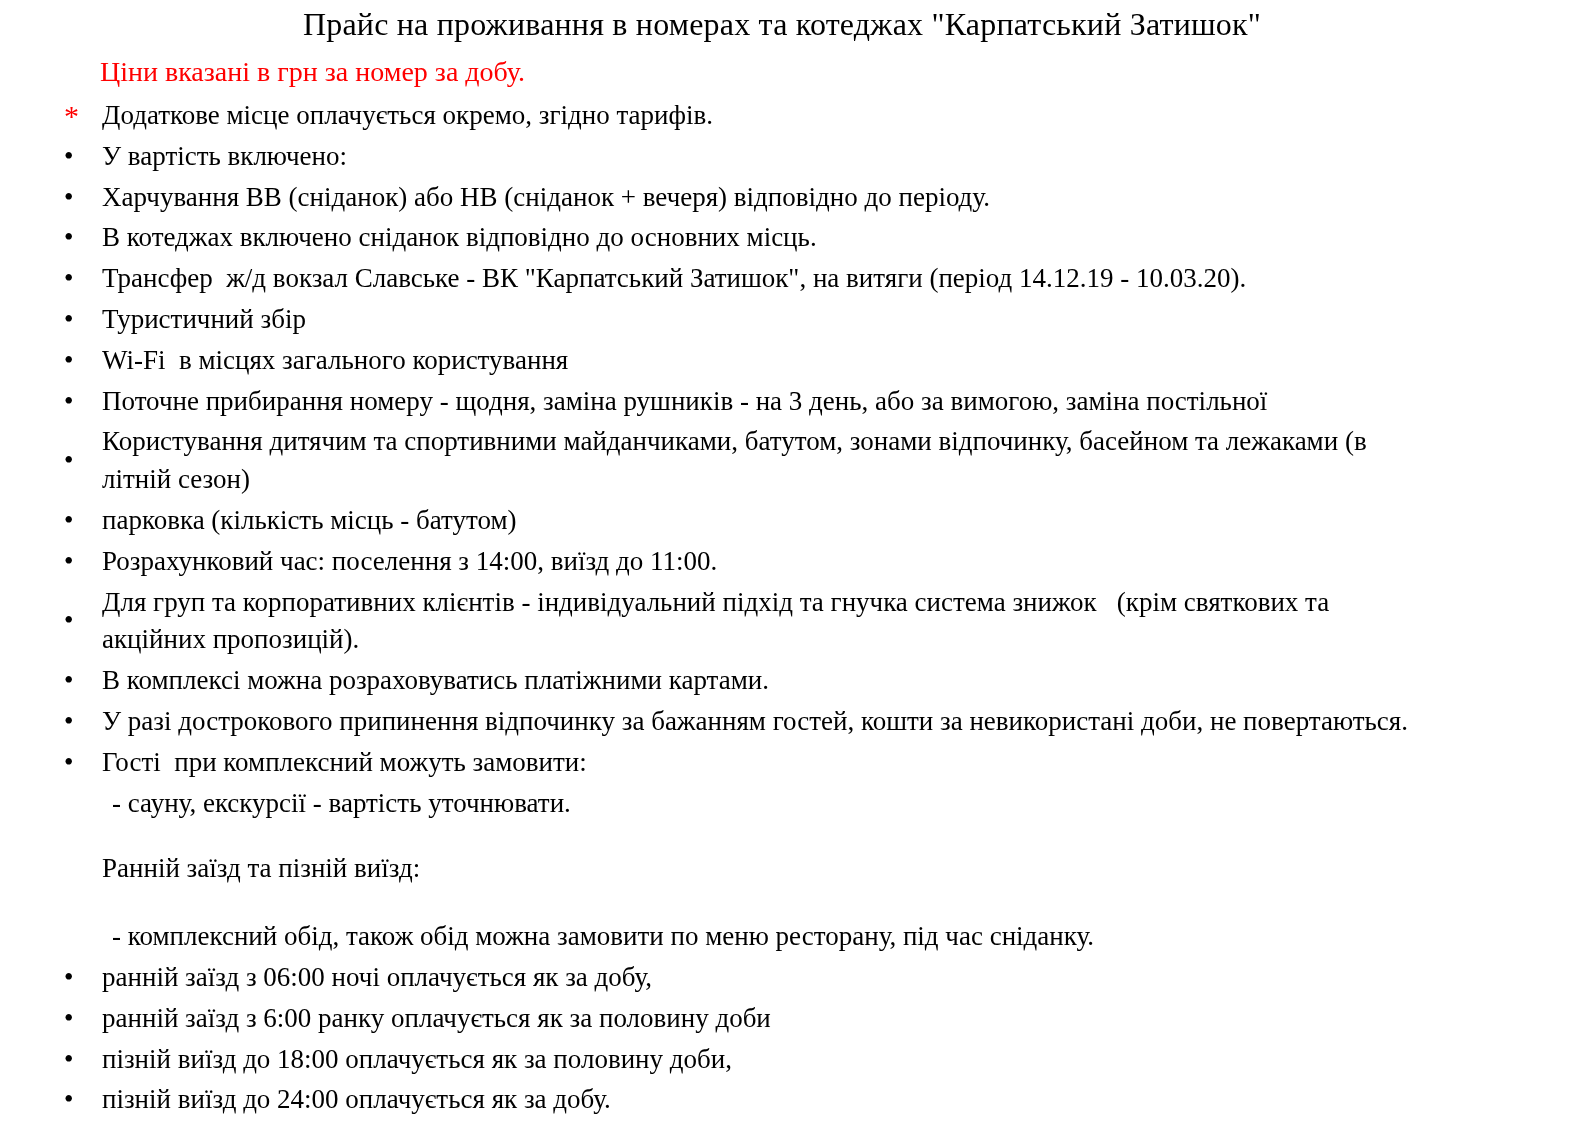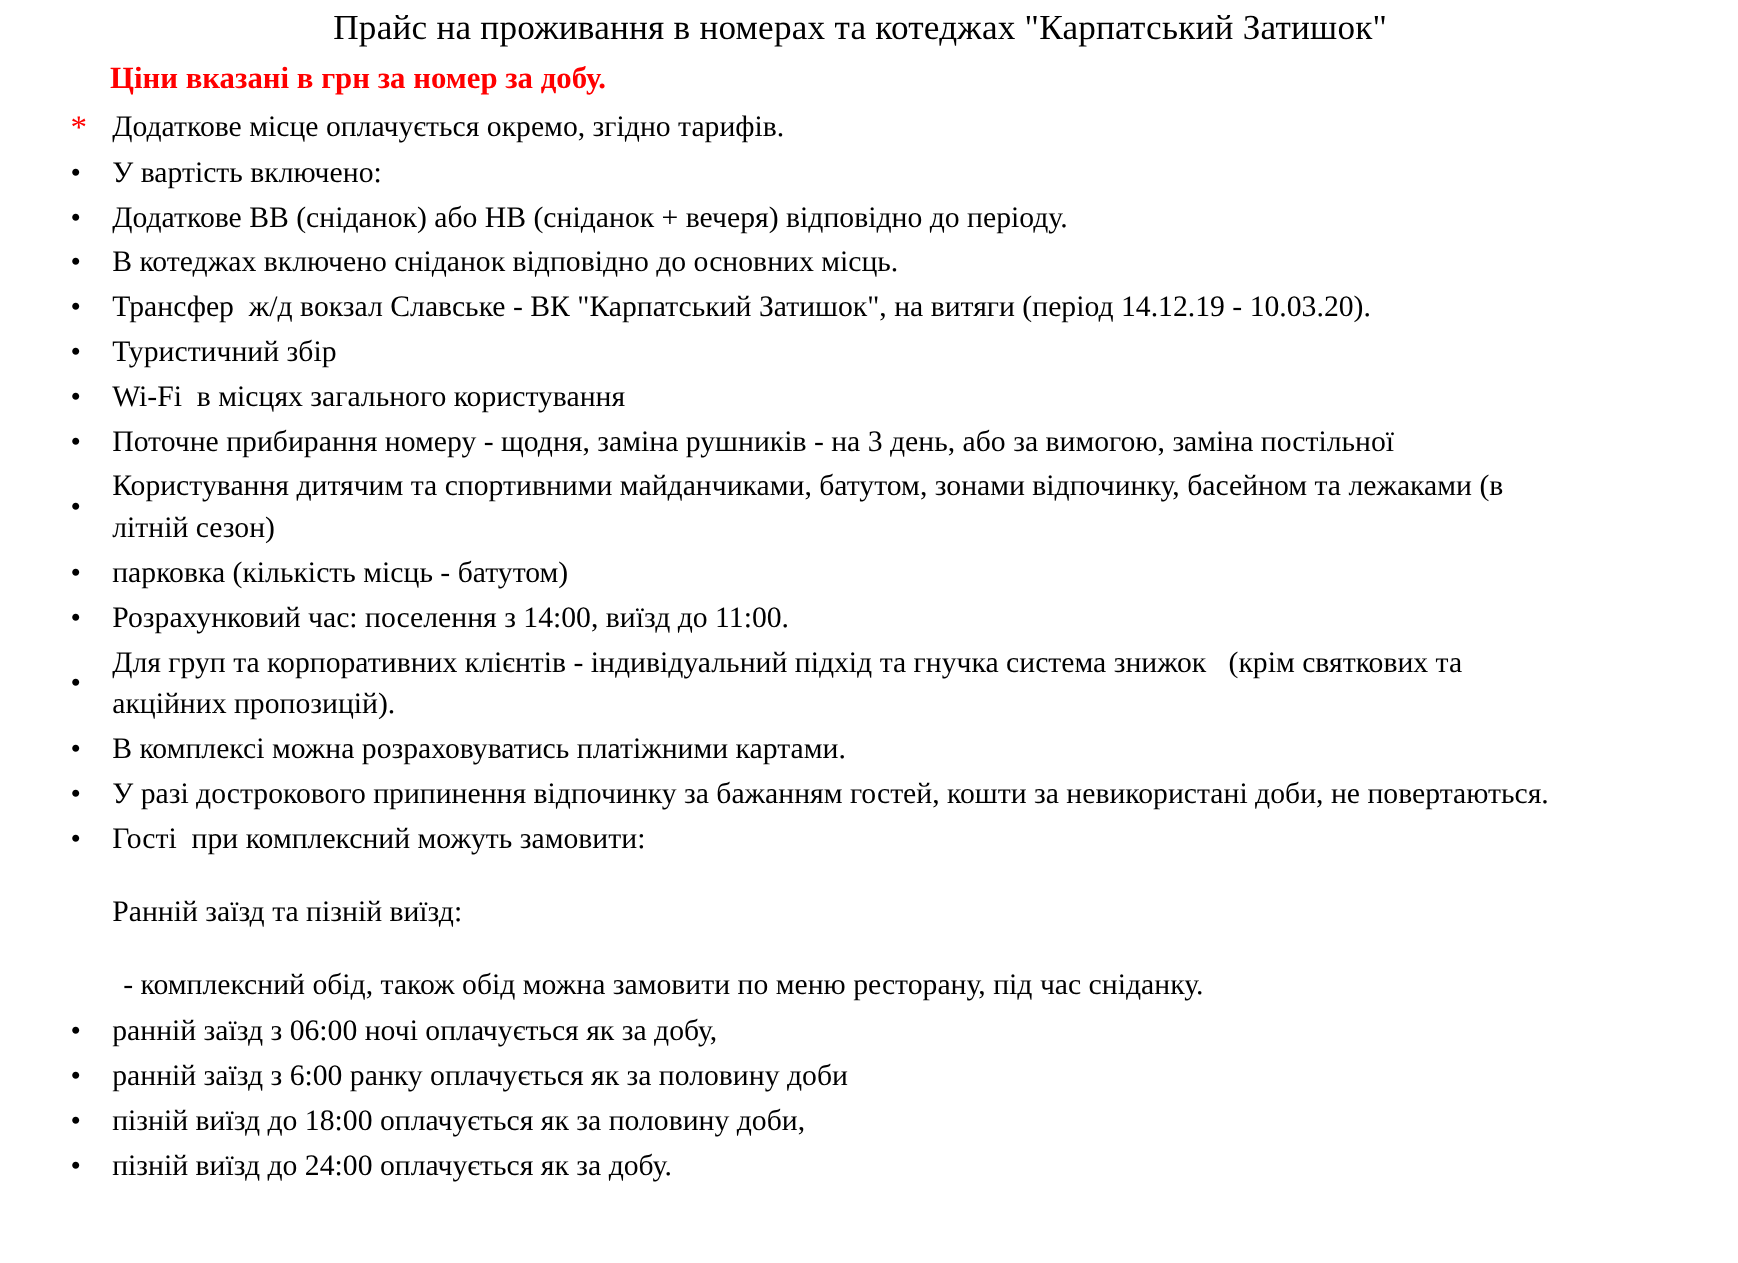--- a/index.html
+++ b/index.html
@@ -21,21 +21,21 @@
   .title {
     font-size: 32px;
     font-weight: normal;
     text-align: center;
     margin: 0 0 10px 0;
     line-height: 1.25;
     letter-spacing: 0.2px;
   }
   .subtitle {
     color: #ff0000;
-    font-weight: bold;
+    font-weight: normal;
     font-size: 28px;
     line-height: 1.25;
     margin: 0 0 8px 38px;
   }
   .list { }
   .item {
     display: flex;
     align-items: center;
     font-size: 27px;
     line-height: 1.40;
@@ -80,21 +80,21 @@
       <div class="item item">
         <span class="marker red">*</span>
         <span class="text"><span>Додаткове місце оплачується окремо, згідно тарифів.</span></span>
       </div>
       <div class="item item">
         <span class="marker">•</span>
         <span class="text"><span>У вартість включено:</span></span>
       </div>
       <div class="item item">
         <span class="marker">•</span>
-        <span class="text"><span>Додаткове BB (сніданок) або HB (сніданок + вечеря) відповідно до періоду.</span></span>
+        <span class="text"><span>Харчування BB (сніданок) або HB (сніданок + вечеря) відповідно до періоду.</span></span>
       </div>
       <div class="item item">
         <span class="marker">•</span>
         <span class="text"><span>В </span><span class="bold">котеджах</span><span> включено сніданок відповідно до основних місць.</span></span>
       </div>
       <div class="item item">
         <span class="marker">•</span>
         <span class="text"><span>Трансфер  ж/д вокзал Славське - ВК "Карпатський Затишок", на витяги (період 14.12.19 - 10.03.20).</span></span>
       </div>
       <div class="item item">
@@ -130,20 +130,24 @@
         <span class="text"><span>В комплексі можна розраховуватись платіжними картами.</span></span>
       </div>
       <div class="item item">
         <span class="marker">•</span>
         <span class="text"><span>У разі дострокового припинення відпочинку за бажанням гостей, кошти за невикористані доби, не повертаються.</span></span>
       </div>
       <div class="item item">
         <span class="marker">•</span>
         <span class="text"><span>Гості  при комплексний можуть замовити:</span></span>
       </div>
+      <div class="item sub-item">
+        <span class="marker"></span>
+        <span class="text"><span>- сауну, екскурсії - вартість уточнювати.</span></span>
+      </div>
       <div class="item section-header red-bold">
         <span class="marker"></span>
         <span class="text"><span class="bold">Ранній заїзд та пізній виїзд:</span></span>
       </div>
       <div class="item sub-item">
         <span class="marker"></span>
         <span class="text"><span>- комплексний обід, також обід можна замовити по меню ресторану, під час сніданку.</span></span>
       </div>
       <div class="item item">
         <span class="marker">•</span>

